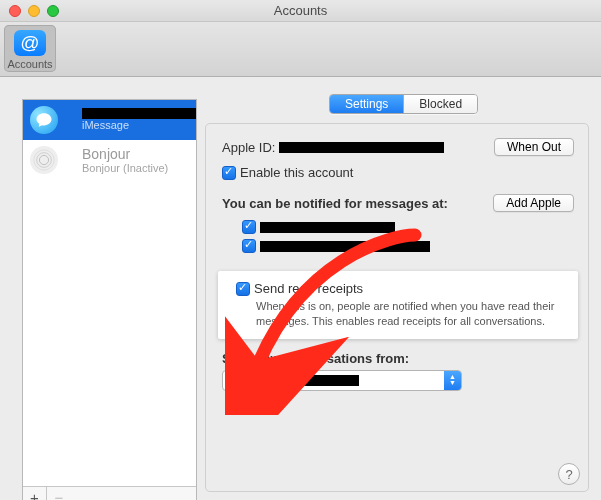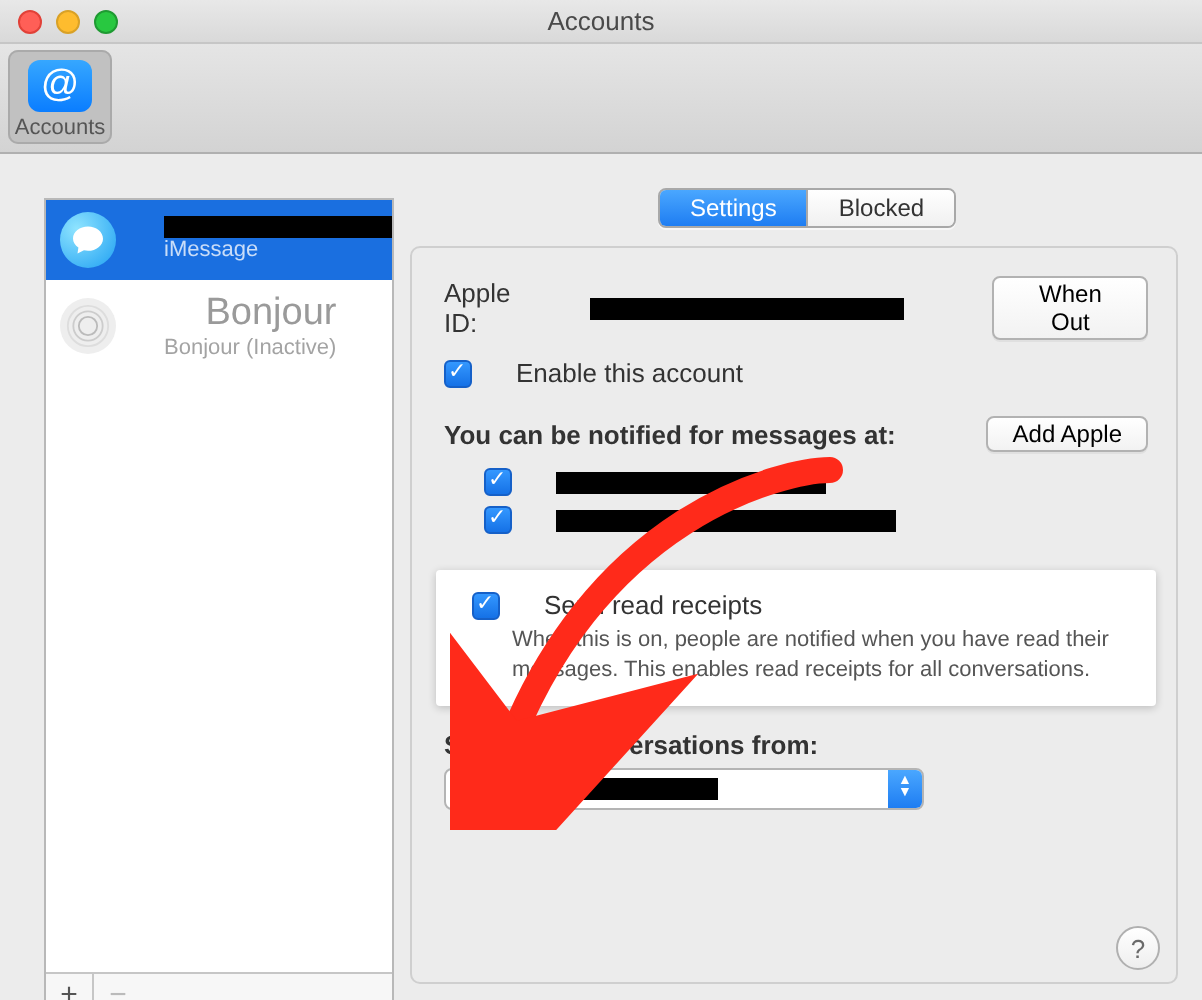--- a/index.html
+++ b/index.html
@@ -81,21 +81,21 @@
   .accicon {
     width:28px; height:28px; border-radius:50%;
     display:flex; align-items:center; justify-content:center;
     flex-shrink:0;
   }
   .accicon.imsg { background: radial-gradient(circle at 30% 30%, #8fe4ff, #1fa0f2); }
   .accicon.imsg svg { width:18px; height:18px; }
   .accicon.bon { background:#eee;}
   .accicon.bon svg { width:22px; height:22px;}
   .acctxt { display:flex; flex-direction:column; line-height:1.15;}
-  .acctitle { font-size:19px;text-align:right; }
+  .acctitle { font-size:14px; }
   .accrow .redact { background:#000; height:11px; width:120px; display:inline-block;}
   .accsub { font-size:11px; opacity:.9;}
   .accrow.sel .accsub { color:#dce9fb;}
   .accrow.inact { color:#9a9a9a;}
   .sbfoot {
     height:22px; border-top:1px solid #c6c6c6;
     display:flex; background:#f7f7f7;
   }
   .sbfoot button {
     width:24px; height:100%; border:none; border-right:1px solid #c6c6c6;
@@ -116,21 +116,21 @@
   .seg {
     padding:2px 15px; background:linear-gradient(#fff,#f0f0f0);
   }
   .seg.sel { background: linear-gradient(#4aa7ff,#1e7df2); color:#fff;}
   .seg + .seg { border-left:1px solid #a8a8a8;}
   .grp {
     position:absolute; top:24px; left:0; right:0; bottom:0;
     border:1px solid #cfcfcf; border-radius:5px;
     background:#ececec; padding:14px 14px 10px 16px;
   }
-  .row { display:flex; align-items:center; gap:22px; margin-bottom:9px;}
+  .row { display:flex; align-items:center; gap:4px; margin-bottom:9px;}
   .label { font-size:13px; color:#333;}
   .redact { display:inline-block; background:#000; height:11px; vertical-align:middle;}
   .btn {
     font-size:12px; padding:1px 12px;
     background:linear-gradient(#fff,#f2f2f2);
     border:1px solid #b2b2b2; border-radius:4px;
     box-shadow:0 1px 0 rgba(0,0,0,.05);
   }
   .chk {
     appearance:none; width:14px; height:14px;

